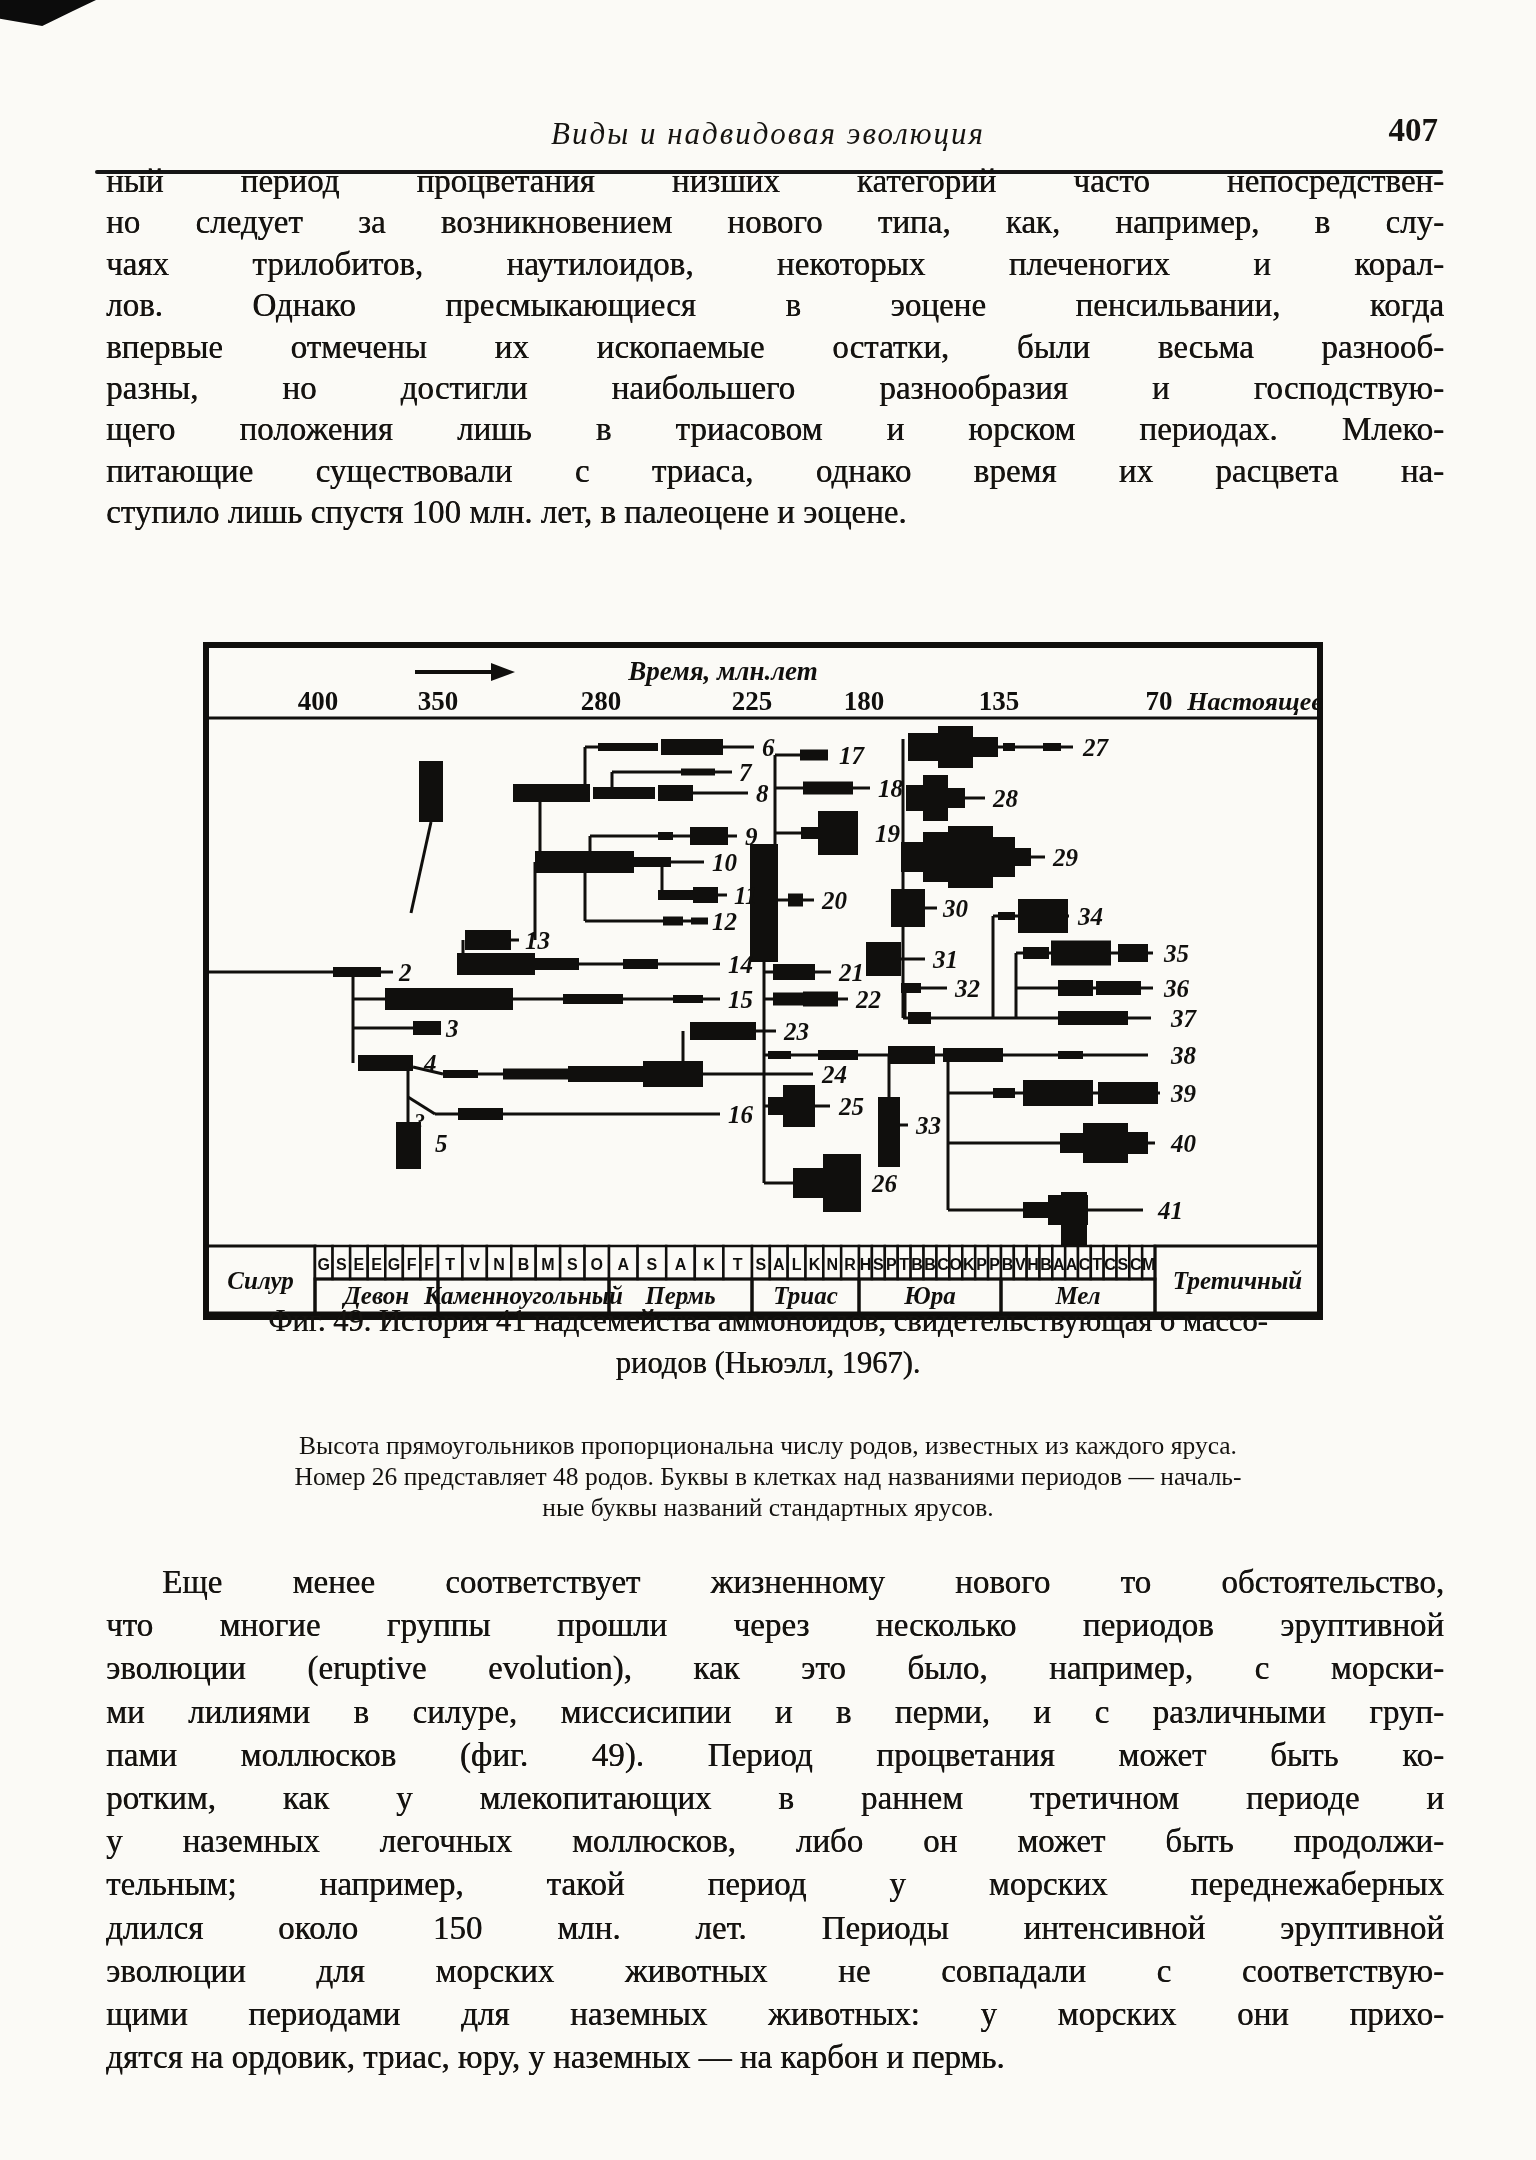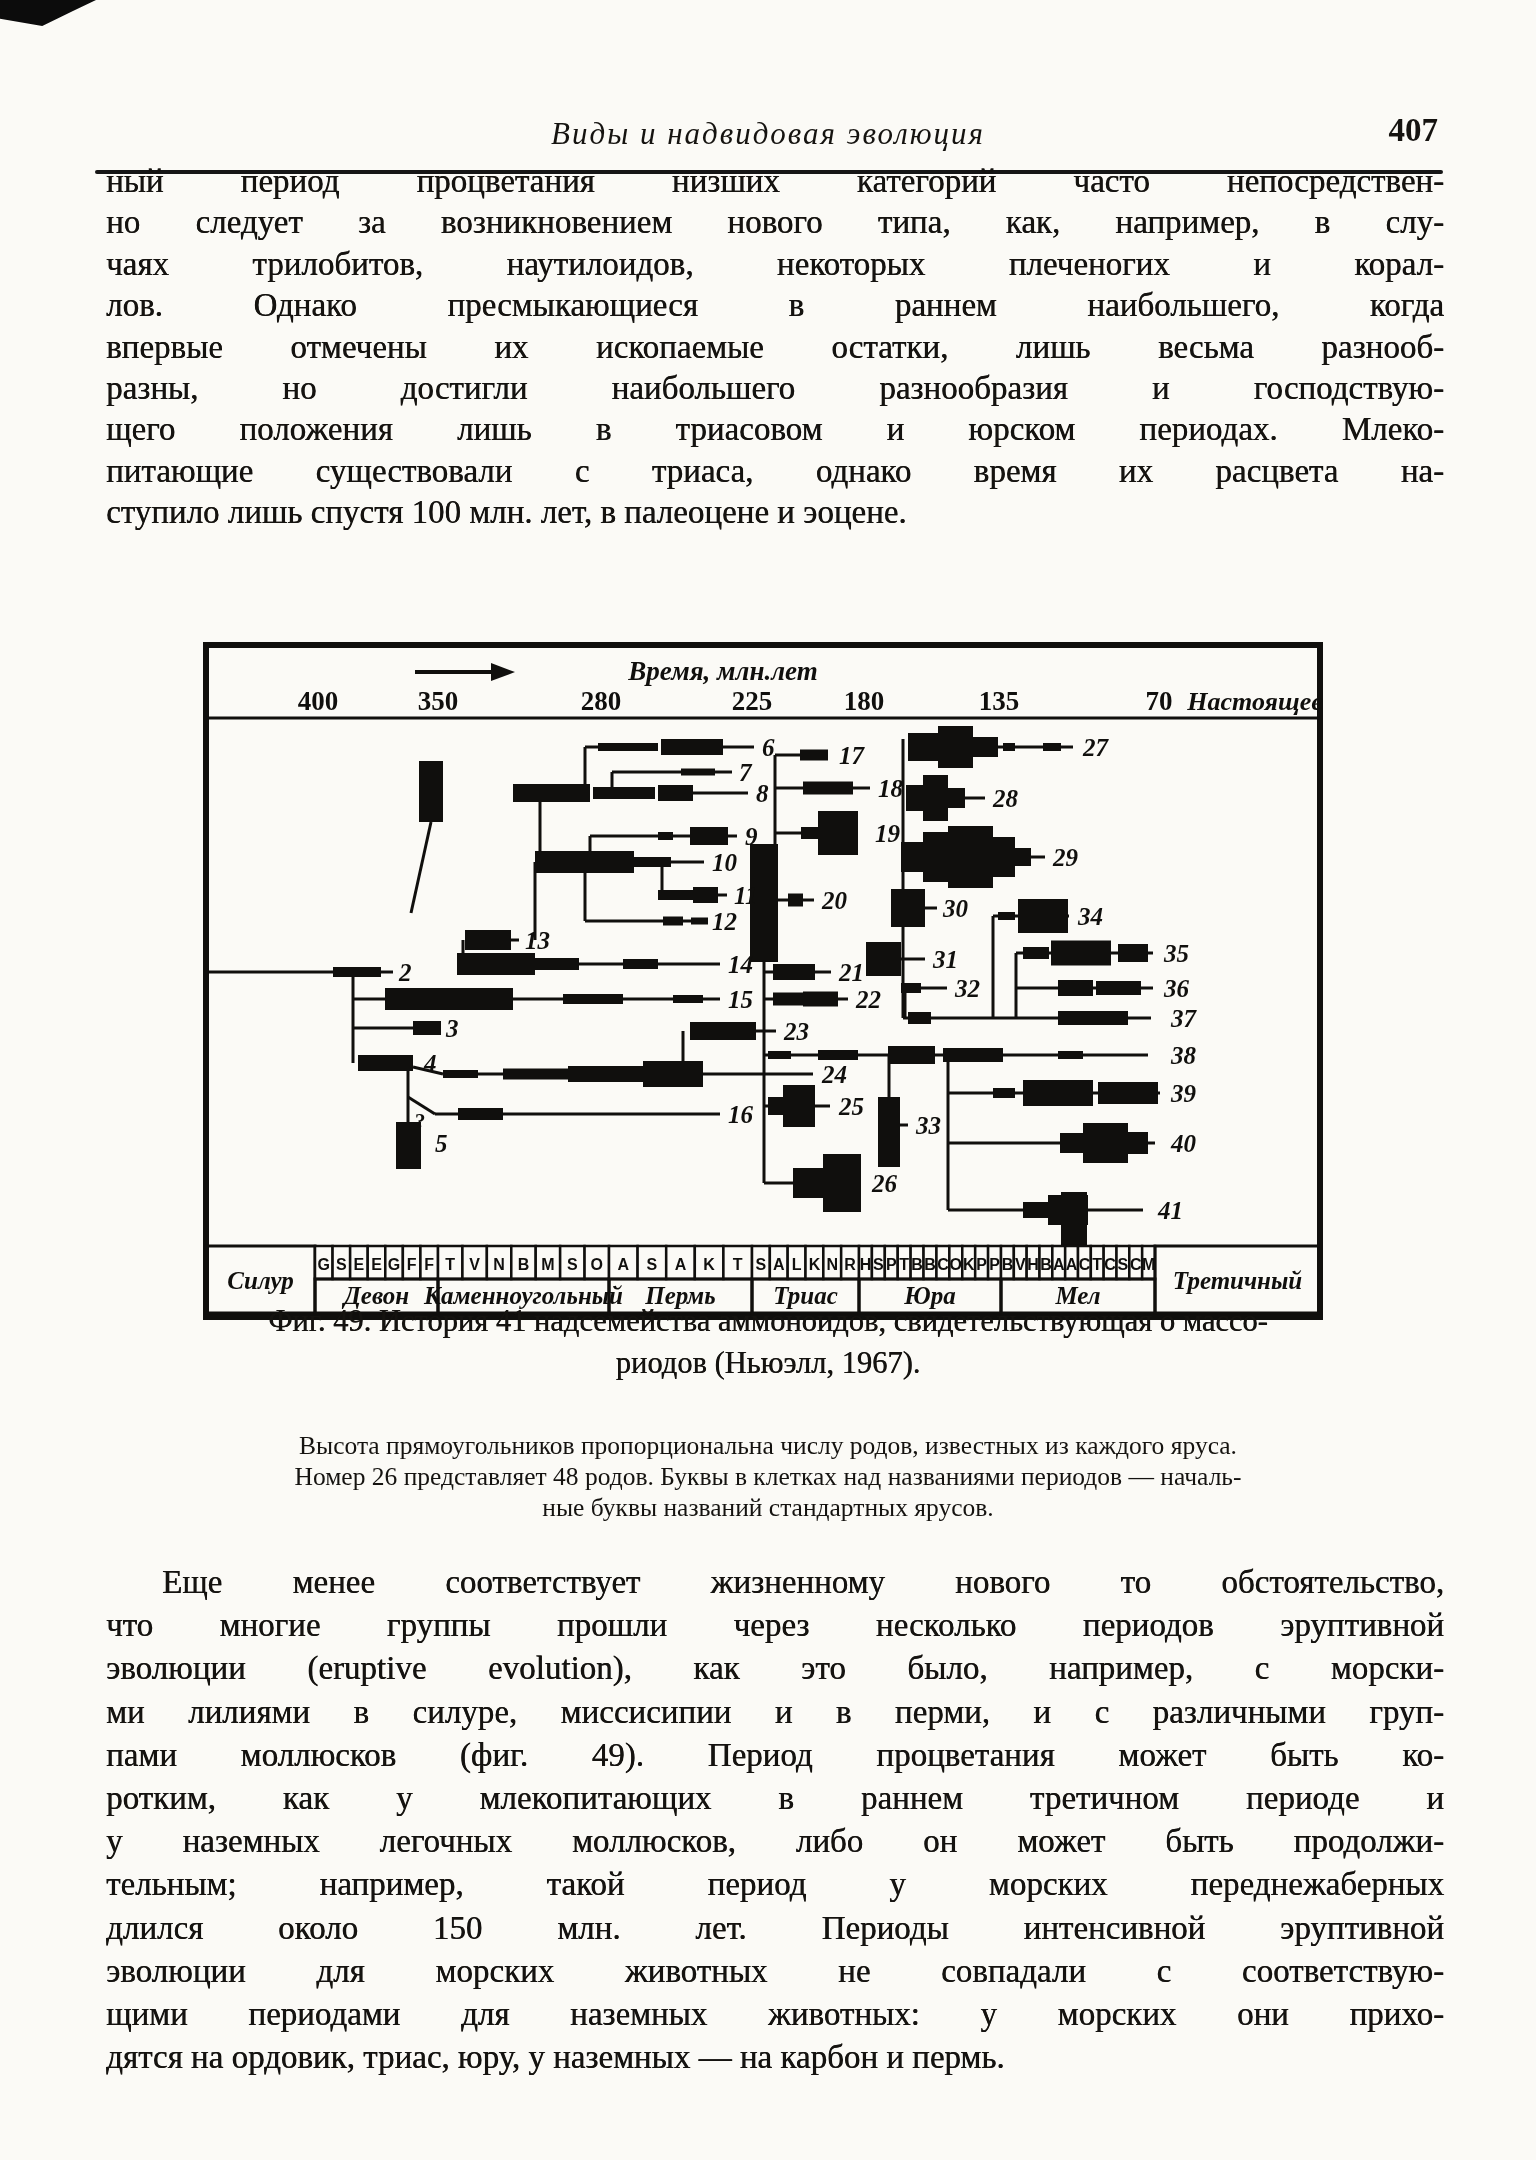--- a/index.html
+++ b/index.html
@@ -57,22 +57,22 @@
   <div class="corner-smudge"></div>
 
   <div class="running-head">Виды и надвидовая эволюция</div>
   <div class="page-number">407</div>
   <div class="head-rule"></div>
 
   <div class="para" id="paragraph-1">
       <div class="tl first">ный период процветания низших категорий часто непосредствен-</div>
       <div class="tl">но следует за возникновением нового типа, как, например, в слу-</div>
       <div class="tl">чаях трилобитов, наутилоидов, некоторых плеченогих и корал-</div>
-      <div class="tl">лов. Однако пресмыкающиеся в раннем наибольшего, когда</div>
-      <div class="tl">впервые отмечены их ископаемые остатки, лишь весьма разнооб-</div>
+      <div class="tl">лов. Однако пресмыкающиеся в эоцене пенсильвании, когда</div>
+      <div class="tl">впервые отмечены их ископаемые остатки, были весьма разнооб-</div>
       <div class="tl">разны, но достигли наибольшего разнообразия и господствую-</div>
       <div class="tl">щего положения лишь в триасовом и юрском периодах. Млеко-</div>
       <div class="tl">питающие существовали с триаса, однако время их расцвета на-</div>
       <div class="tl last">ступило лишь спустя 100 млн. лет, в палеоцене и эоцене.</div>
     </div>
 
   <div class="figure-wrap">
     <svg id="fig-svg" viewBox="0 0 1120 678">
         <rect x="3" y="3" width="1114" height="672" fill="none" stroke="#100f0d" stroke-width="6"></rect>
         <line x1="3" y1="76" x2="1117" y2="76" stroke="#100f0d" stroke-width="3"></line>

